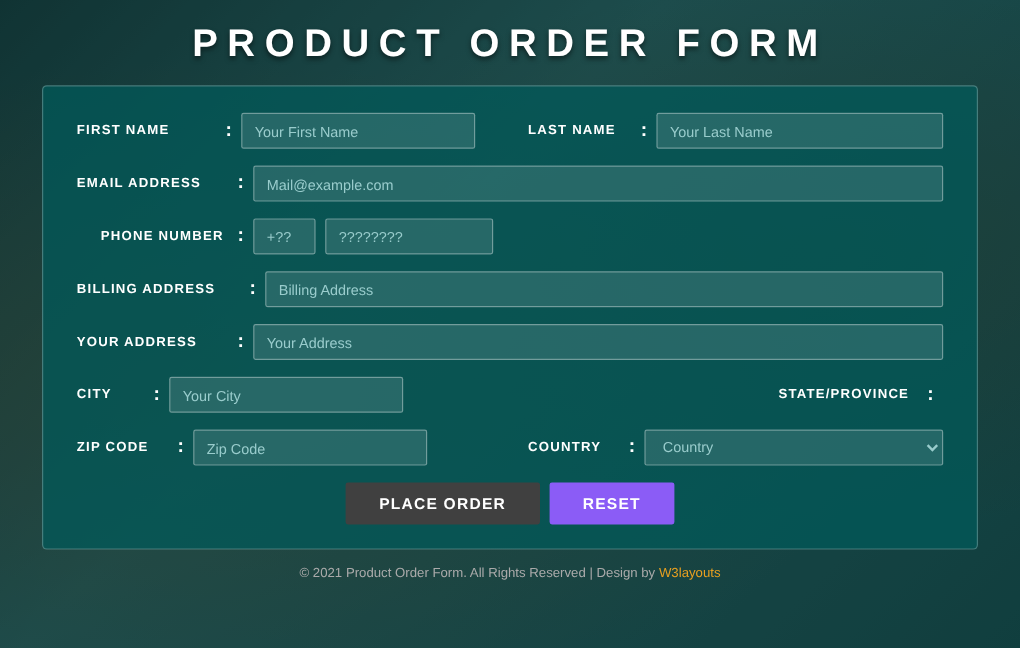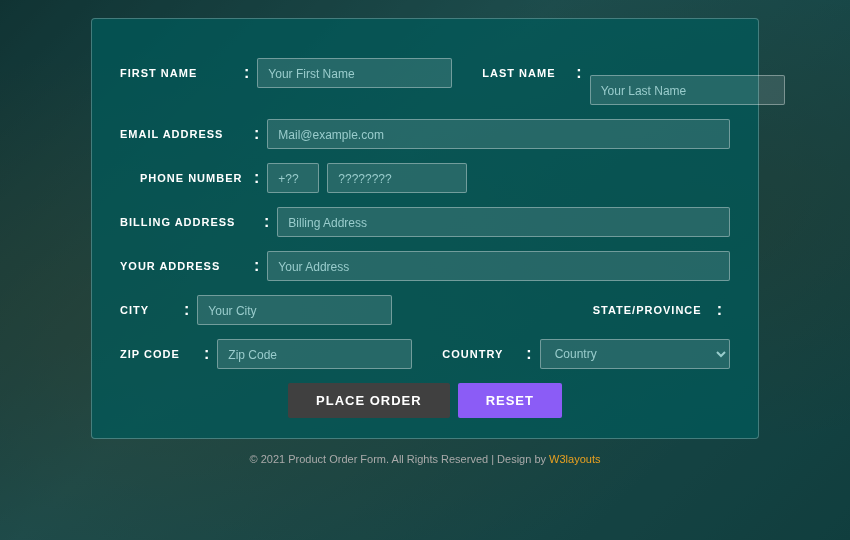--- a/index.html
+++ b/index.html
@@ -47,21 +47,21 @@
       color: #ffffff;
       text-transform: uppercase;
       margin-bottom: 16px;
       text-shadow: 0 2px 4px rgba(0,0,0,0.5);
     }
 
     .form-card {
       background: rgba(0, 90, 90, 0.72);
       border: 1px solid rgba(255,255,255,0.25);
       border-radius: 4px;
-      width: 668px;
+      width: 780px;
       padding: 22px 28px 20px;
     }
 
     .form-row {
       display: flex;
       align-items: center;
       margin-bottom: 14px;
       gap: 0;
     }
 
@@ -201,33 +201,34 @@
       flex: 1;
     }
   </style>
 </head>
 <body>
 
 <div class="bg-photo"></div>
 <div class="overlay"></div>
 
 <div class="page-content">
+  <h1 class="page-title">PRODUCT ORDER FORM</h1>
 
   <div class="form-card">
 
     <div class="form-row row-two-col">
       <div class="col-left">
         <span class="field-label">FIRST NAME</span>
         <span class="field-colon">:</span>
         <input type="text" class="field-input input-name" placeholder="Your First Name" style="">
       </div>
       <div class="col-right" style="margin-left:30px;">
         <span class="field-label" style="min-width:90px;">LAST NAME</span>
         <span class="field-colon">:</span>
-        <input type="text" class="field-input" style="width: 195px; margin-top: 34px;" placeholder="Your Last Name">
+        <input type="text" class="field-input" style="width: 195px;" placeholder="Your Last Name">
       </div>
     </div>
 
     <div class="wide-input-row">
       <span class="field-label" style="min-width:130px;">EMAIL ADDRESS</span>
       <span class="field-colon">:</span>
       <input type="email" class="field-input" style="width: 220px;" placeholder="Mail@example.com">
     </div>
 
     <div class="form-row">

